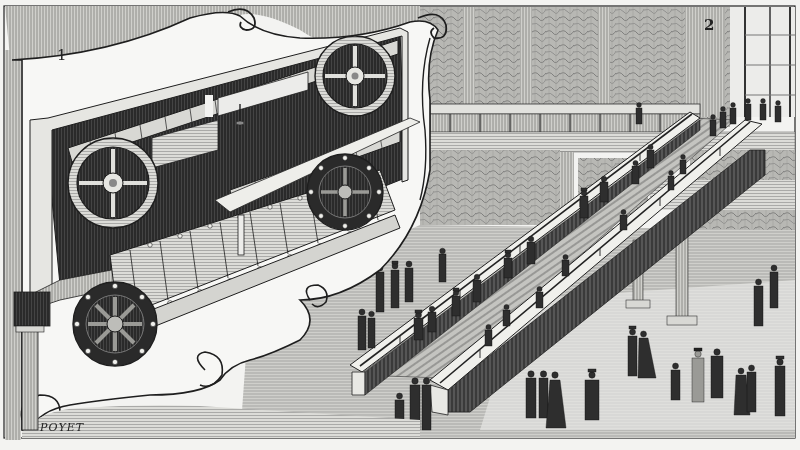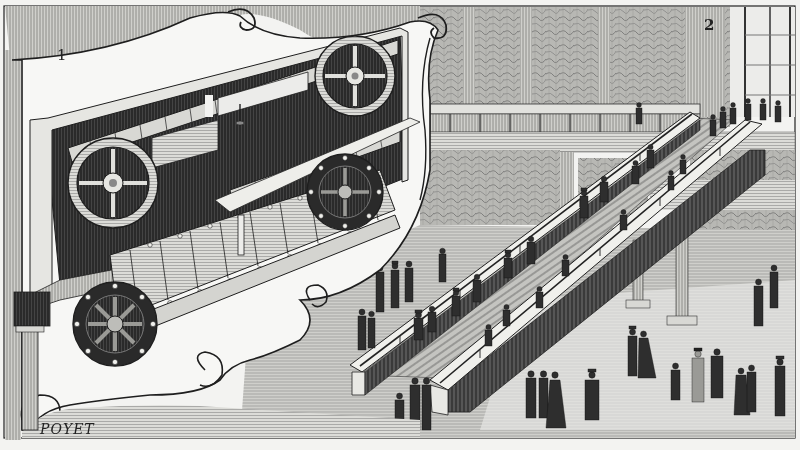--- a/index.html
+++ b/index.html
@@ -1,20 +1,20 @@
 <!DOCTYPE html>
 <html><head>
   <meta charset="utf-8">
   <style>
     html, body { margin: 0; padding: 0; background: #f4f4f2; }
     body { width: 800px; height: 450px; overflow: hidden; font-family: "DejaVu Serif", serif; }
     #stage { position: relative; width: 800px; height: 450px; background: #f3f3f1; }
     svg { position: absolute; left: 0; top: 0; }
     .fig-label { position: absolute; font-family: "DejaVu Serif", serif; font-size: 15px; color: #222; }
-    .signature { position: absolute; font-family: "DejaVu Serif", serif; font-style: italic; font-size: 14px; color: #222; letter-spacing: 1px; }
+    .signature { position: absolute; font-family: "DejaVu Serif", serif; font-style: italic; font-size: 11px; color: #222; letter-spacing: 1px; }
   </style>
 </head>
 <body>
 
 <div id="stage">
 
   <svg width="800" height="450" viewBox="0 0 800 450">
     <defs>
       <pattern id="hatchV" width="3" height="3" patternUnits="userSpaceOnUse">
         <rect width="3" height="3" fill="#d0d0cc"></rect>

